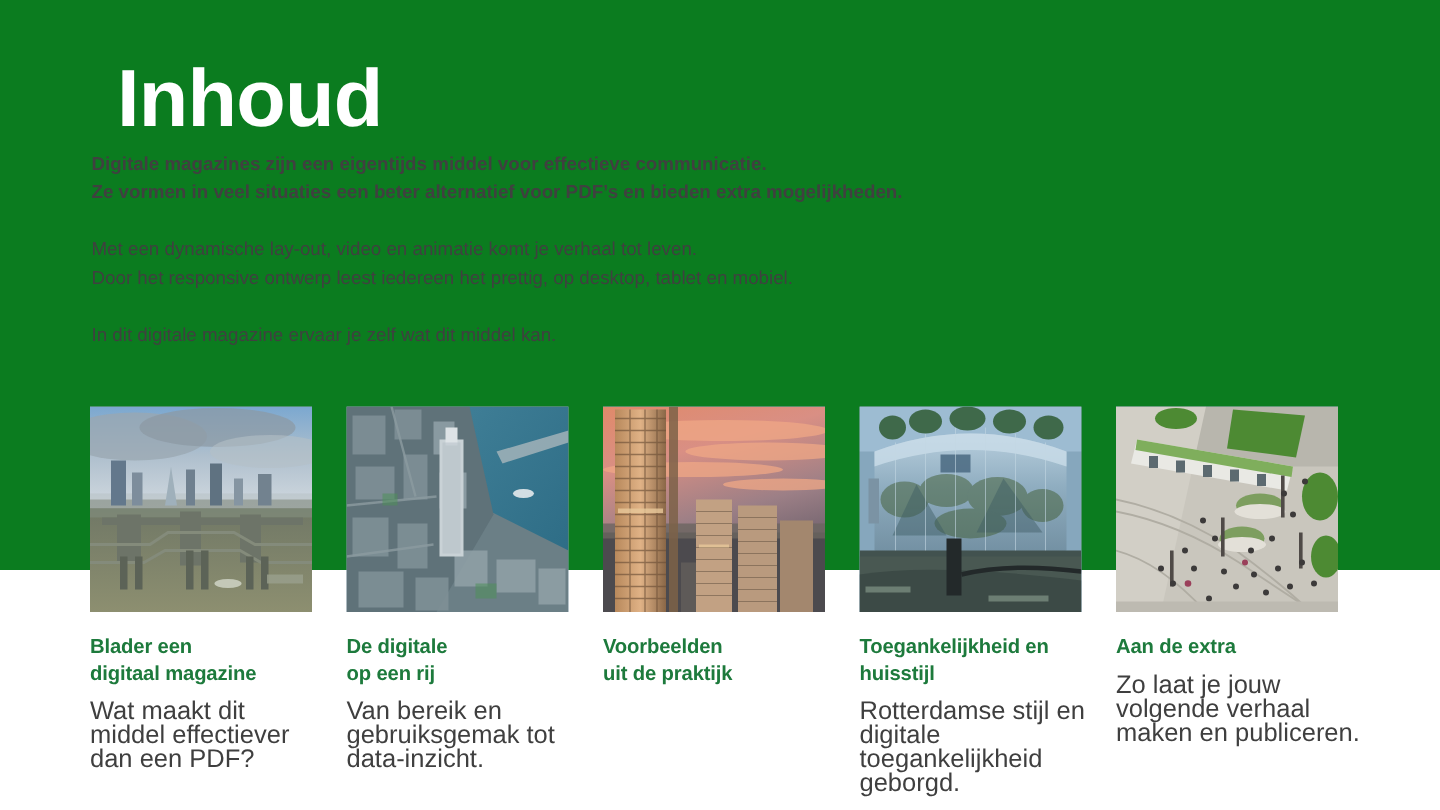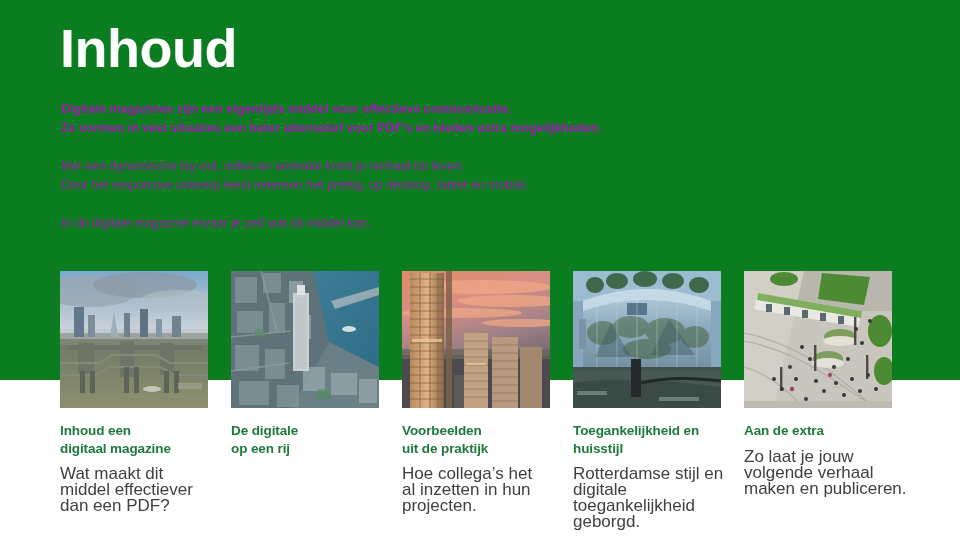--- a/index.html
+++ b/index.html
@@ -27,36 +27,36 @@
     left: 0;
     top: 0;
     width: 960px;
     height: 380px;
     background: #0b7c1f;
   }
   .title {
     position: absolute;
     left: 60px;
     top: 16px;
-    margin: 0;
+    margin: 18px;
     font-size: 54px;
     line-height: 64px;
     font-weight: 700;
     letter-spacing: -0.5px;
     color: #ffffff;
   }
   .intro {
     position: absolute;
     left: 61px;
     top: 100px;
     width: 700px;
   }
   .intro p {
     margin: 0;
-    color: #a21caf;
+    color: #404040;
     font-size: 12.5px;
     line-height: 19px;
   }
   .intro p.lead {
     font-weight: 700;
   }
   .intro .gap {
     height: 19px;
   }
 
@@ -171,21 +171,21 @@
             <rect x="64" y="96" width="5" height="26"></rect>
             <rect x="74" y="96" width="5" height="26"></rect>
             <rect x="104" y="100" width="5" height="22"></rect>
             <rect x="114" y="100" width="5" height="22"></rect>
           </g>
           <ellipse cx="92" cy="118" rx="9" ry="3" fill="#cfd4c6" opacity="0.85"></ellipse>
           <rect x="118" y="112" width="24" height="6" fill="#9aa08d" opacity="0.8"></rect>
         </svg>
       </div>
       <div class="card-title">
-        <span>Inhoud een</span><br>
+        <span>Blader een</span><br>
         <span>digitaal magazine</span>
       </div>
       <p class="card-desc">Wat maakt dit middel effectiever dan een PDF?</p>
     </div>
 
     <div class="card">
       <div class="card-thumb">
         <svg viewBox="0 0 148 137" preserveAspectRatio="none" aria-hidden="true">
           <defs>
             <linearGradient id="c2w" x1="0" y1="0" x2="1" y2="1">
@@ -226,20 +226,21 @@
           <g fill="#4f8f5a" opacity="0.55">
             <rect x="86" y="118" width="14" height="10"></rect>
             <rect x="24" y="58" width="10" height="8"></rect>
           </g>
         </svg>
       </div>
       <div class="card-title">
         <span>De digitale</span><br>
         <span>op een rij</span>
       </div>
+      <p class="card-desc">Van bereik en gebruiksgemak tot data-inzicht.</p>
     </div>
 
     <div class="card">
       <div class="card-thumb">
         <svg viewBox="0 0 148 137" preserveAspectRatio="none" aria-hidden="true">
           <defs>
             <linearGradient id="c3sky" x1="0" y1="0" x2="0.3" y2="1">
               <stop offset="0%" stop-color="#e08a6a"></stop>
               <stop offset="30%" stop-color="#d98f84"></stop>
               <stop offset="62%" stop-color="#9c7f86"></stop>
@@ -308,21 +309,20 @@
           <g fill="#e8c89a" opacity="0.8">
             <rect x="10" y="68" width="30" height="3"></rect>
             <rect x="64" y="92" width="20" height="2"></rect>
           </g>
         </svg>
       </div>
       <div class="card-title">
         <span>Voorbeelden</span><br>
         <span>uit de praktijk</span>
       </div>
-      <p class="card-desc">Hoe collega’s het al inzetten in hun projecten.</p>
     </div>
 
     <div class="card wide">
       <div class="card-thumb">
         <svg viewBox="0 0 148 137" preserveAspectRatio="none" aria-hidden="true">
           <defs>
             <linearGradient id="c4b" x1="0" y1="0" x2="0" y2="1">
               <stop offset="0%" stop-color="#b9cfde"></stop>
               <stop offset="40%" stop-color="#8fadc0"></stop>
               <stop offset="100%" stop-color="#6d8a9c"></stop>

